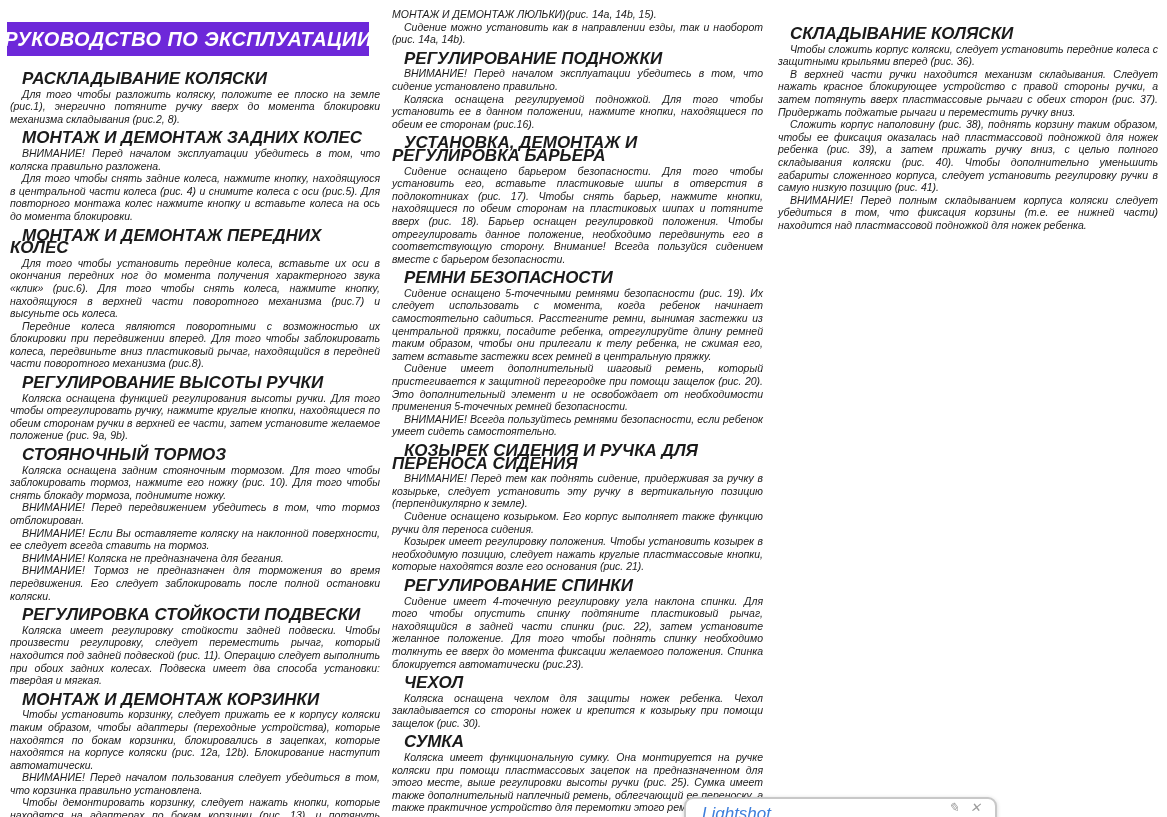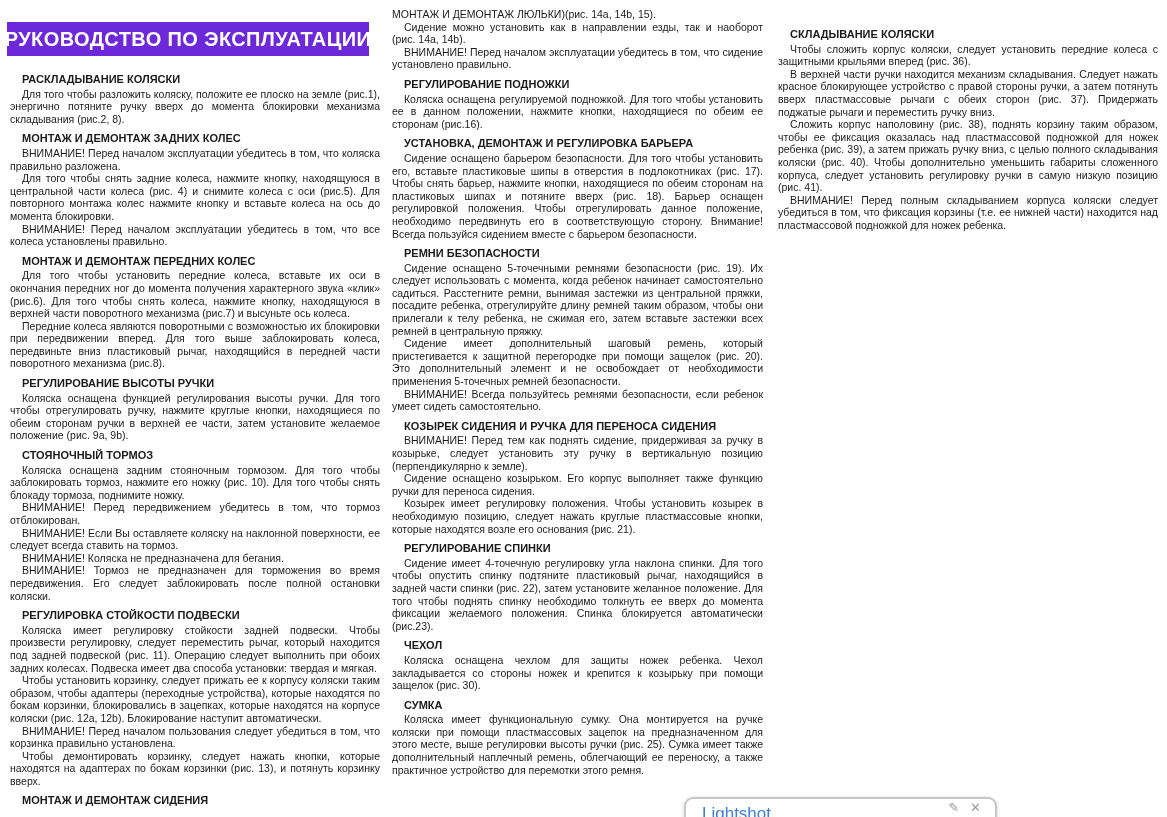--- a/index.html
+++ b/index.html
@@ -1,15 +1,15 @@
 <!DOCTYPE html>
 <html><head>
 <meta charset="utf-8">
 <style>
-  * { box-sizing: border-box; }
+  * { box-sizing: border-box; font-style: italic; }
   html, body { margin: 0; padding: 0; }
   body {
     width: 1167px; height: 817px;
     overflow: hidden;
     position: relative;
     background: #ffffff;
     font-family: "Liberation Sans", sans-serif;
     color: #1b1b1b;
   }
   .banner {
@@ -23,21 +23,21 @@
     display: flex; align-items: center; justify-content: center;
     white-space: nowrap;
   }
   .col { position: absolute; font-size: 10.5px; line-height: 12.6px; }
   .col-1 { left: 10px;  top: 66px; width: 370px; }
   .col-2 { left: 392px; top: 8px;  width: 371px; }
   .col-3 { left: 778px; top: 21px; width: 380px; }
   .blk { margin: 0; }
   .blk.heading {
     font-weight: bold;
-    font-size: 11px;
+    font-size: 17px;
     margin-top: 7px;
     margin-bottom: 2px;
     text-indent: 12px;
   }
   .blk.para {
     text-align: justify;
     text-indent: 12px;
   }
   .blk.cont {
     text-align: left;
@@ -77,44 +77,44 @@
 <div class="banner" style="background: #6d28d9; color: rgb(255, 255, 255);">
   <span>РУКОВОДСТВО ПО ЭКСПЛУАТАЦИИ</span>
 </div>
 
 <div class="col col-1">
     <div class="blk heading">РАСКЛАДЫВАНИЕ КОЛЯСКИ</div>
     <div class="blk para">Для того чтобы разложить коляску, положите ее плоско на земле (рис.1), энергично потяните ручку вверх до момента блокировки механизма складывания (рис.2, 8).</div>
     <div class="blk heading">МОНТАЖ И ДЕМОНТАЖ ЗАДНИХ КОЛЕС</div>
     <div class="blk para">ВНИМАНИЕ! Перед началом эксплуатации убедитесь в том, что коляска правильно разложена.</div>
     <div class="blk para">Для того чтобы снять задние колеса, нажмите кнопку, находящуюся в центральной части колеса (рис. 4) и снимите колеса с оси (рис.5). Для повторного монтажа колес нажмите кнопку и вставьте колеса на ось до момента блокировки.</div>
-    <div class="blk para">ВНИМАНИЕ! Перед началом эксплуатации убедитесь в том, что все колеса установлены правильно.</div>
     <div class="blk heading">МОНТАЖ И ДЕМОНТАЖ ПЕРЕДНИХ КОЛЕС</div>
     <div class="blk para">Для того чтобы установить передние колеса, вставьте их оси в окончания передних ног до момента получения характерного звука «клик» (рис.6). Для того чтобы снять колеса, нажмите кнопку, находящуюся в верхней части поворотного механизма (рис.7) и высуньте ось колеса.</div>
-    <div class="blk para">Передние колеса являются поворотными с возможностью их блокировки при передвижении вперед. Для того выше заблокировать колеса, передвиньте вниз пластиковый рычаг, находящийся в передней части поворотного механизма (рис.8).</div>
+    <div class="blk para">Передние колеса являются поворотными с возможностью их блокировки при передвижении вперед. Для того чтобы заблокировать колеса, передвиньте вниз пластиковый рычаг, находящийся в передней части поворотного механизма (рис.8).</div>
     <div class="blk heading">РЕГУЛИРОВАНИЕ ВЫСОТЫ РУЧКИ</div>
     <div class="blk para">Коляска оснащена функцией регулирования высоты ручки. Для того чтобы отрегулировать ручку, нажмите круглые кнопки, находящиеся по обеим сторонам ручки в верхней ее части, затем установите желаемое положение (рис. 9a, 9b).</div>
     <div class="blk heading">СТОЯНОЧНЫЙ ТОРМОЗ</div>
     <div class="blk para">Коляска оснащена задним стояночным тормозом. Для того чтобы заблокировать тормоз, нажмите его ножку (рис. 10). Для того чтобы снять блокаду тормоза, поднимите ножку.</div>
     <div class="blk para">ВНИМАНИЕ! Перед передвижением убедитесь в том, что тормоз отблокирован.</div>
     <div class="blk para">ВНИМАНИЕ! Если Вы оставляете коляску на наклонной поверхности, ее следует всегда ставить на тормоз.</div>
     <div class="blk para">ВНИМАНИЕ! Коляска не предназначена для бегания.</div>
     <div class="blk para">ВНИМАНИЕ! Тормоз не предназначен для торможения во время передвижения. Его следует заблокировать после полной остановки коляски.</div>
     <div class="blk heading">РЕГУЛИРОВКА СТОЙКОСТИ ПОДВЕСКИ</div>
     <div class="blk para">Коляска имеет регулировку стойкости задней подвески. Чтобы произвести регулировку, следует переместить рычаг, который находится под задней подвеской (рис. 11). Операцию следует выполнить при обоих задних колесах. Подвеска имеет два способа установки: твердая и мягкая.</div>
+    <div class="blk heading">МОНТАЖ И ДЕМОНТАЖ КОРЗИНКИ</div>
     <div class="blk para">Чтобы установить корзинку, следует прижать ее к корпусу коляски таким образом, чтобы адаптеры (переходные устройства), которые находятся по бокам корзинки, блокировались в зацепках, которые находятся на корпусе коляски (рис. 12a, 12b). Блокирование наступит автоматически.</div>
     <div class="blk para">ВНИМАНИЕ! Перед началом пользования следует убедиться в том, что корзинка правильно установлена.</div>
     <div class="blk para">Чтобы демонтировать корзинку, следует нажать кнопки, которые находятся на адаптерах по бокам корзинки (рис. 13), и потянуть корзинку вверх.</div>
     <div class="blk heading">МОНТАЖ И ДЕМОНТАЖ СИДЕНИЯ</div>
   </div>
 <div class="col col-2">
     <div class="blk cont">МОНТАЖ И ДЕМОНТАЖ ЛЮЛЬКИ)(рис. 14a, 14b, 15).</div>
     <div class="blk para">Сидение можно установить как в направлении езды, так и наоборот (рис. 14a, 14b).</div>
+    <div class="blk heading">РЕГУЛИРОВАНИЕ ПОДНОЖКИ</div>
     <div class="blk para">ВНИМАНИЕ! Перед началом эксплуатации убедитесь в том, что сидение установлено правильно.</div>
-    <div class="blk heading">РЕГУЛИРОВАНИЕ ПОДНОЖКИ</div>
     <div class="blk para">Коляска оснащена регулируемой подножкой. Для того чтобы установить ее в данном положении, нажмите кнопки, находящиеся по обеим ее сторонам (рис.16).</div>
     <div class="blk heading">УСТАНОВКА, ДЕМОНТАЖ И РЕГУЛИРОВКА БАРЬЕРА</div>
     <div class="blk para">Сидение оснащено барьером безопасности. Для того чтобы установить его, вставьте пластиковые шипы в отверстия в подлокотниках (рис. 17). Чтобы снять барьер, нажмите кнопки, находящиеся по обеим сторонам на пластиковых шипах и потяните вверх (рис. 18). Барьер оснащен регулировкой положения. Чтобы отрегулировать данное положение, необходимо передвинуть его в соответствующую сторону. Внимание! Всегда пользуйся сидением вместе с барьером безопасности.</div>
     <div class="blk heading">РЕМНИ БЕЗОПАСНОСТИ</div>
     <div class="blk para">Сидение оснащено 5-точечными ремнями безопасности (рис. 19). Их следует использовать с момента, когда ребенок начинает самостоятельно садиться. Расстегните ремни, вынимая застежки из центральной пряжки, посадите ребенка, отрегулируйте длину ремней таким образом, чтобы они прилегали к телу ребенка, не сжимая его, затем вставьте застежки всех ремней в центральную пряжку.</div>
     <div class="blk para">Сидение имеет дополнительный шаговый ремень, который пристегивается к защитной перегородке при помощи защелок (рис. 20). Это дополнительный элемент и не освобождает от необходимости применения 5-точечных ремней безопасности.</div>
     <div class="blk para">ВНИМАНИЕ! Всегда пользуйтесь ремнями безопасности, если ребенок умеет сидеть самостоятельно.</div>
     <div class="blk heading">КОЗЫРЕК СИДЕНИЯ И РУЧКА ДЛЯ ПЕРЕНОСА СИДЕНИЯ</div>
     <div class="blk para">ВНИМАНИЕ! Перед тем как поднять сидение, придерживая за ручку в козырьке, следует установить эту ручку в вертикальную позицию (перпендикулярно к земле).</div>
     <div class="blk para">Сидение оснащено козырьком. Его корпус выполняет также функцию ручки для переноса сидения.</div>

